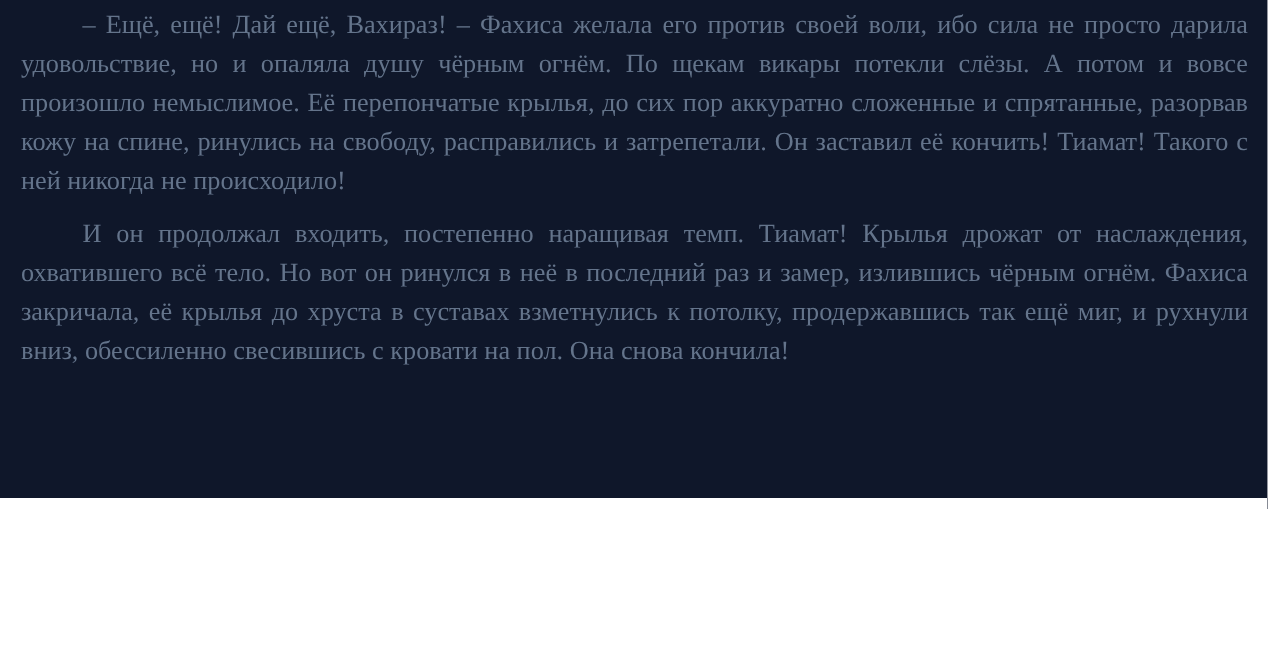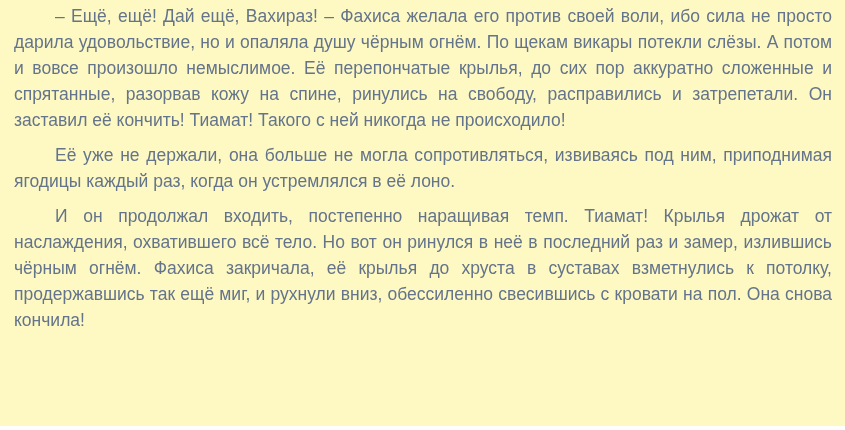--- a/index.html
+++ b/index.html
@@ -3,38 +3,37 @@
 <meta charset="utf-8">
 <style>
   html, body {
     margin: 0;
     padding: 0;
     background: #ffffff;
   }
   .reader-page {
     box-sizing: border-box;
     width: 845px;
-    height: 426px;
+    height: 332px;
     overflow: hidden;
-    background: #fef9c3;
+    background: #0f172a;
     padding: 3px 13px 0 14px;
-    font-family: Liberation Sans, sans-serif;
+    font-family: Liberation Serif, serif;
     font-size: 17.5px;
     line-height: 26px;
     color: #64748b;
     text-align: justify;
     text-rendering: optimizeLegibility;
   }
   .reader-page p {
     margin: 0 0 9px 0;
     text-indent: 41px;
     text-align: justify;
     text-justify: inter-word;
   }
 </style>
 </head>
 <body>
 
 <div class="reader-page">
   <p>– Ещё, ещё! Дай ещё, Вахираз! – Фахиса желала его против своей воли, ибо сила не просто дарила удовольствие, но и опаляла душу чёрным огнём. По щекам викары потекли слёзы. А потом и вовсе произошло немыслимое. Её перепончатые крылья, до сих пор аккуратно сложенные и спрятанные, разорвав кожу на спине, ринулись на свободу, расправились и затрепетали. Он заставил её кончить! Тиамат! Такого с ней никогда не происходило!</p>
-  <p>Её уже не держали, она больше не могла сопротивляться, извиваясь под ним, приподнимая ягодицы каждый раз, когда он устремлялся в её лоно.</p>
   <p>И он продолжал входить, постепенно наращивая темп. Тиамат! Крылья дрожат от наслаждения, охватившего всё тело. Но вот он ринулся в неё в последний раз и замер, излившись чёрным огнём. Фахиса закричала, её крылья до хруста в суставах взметнулись к потолку, продержавшись так ещё миг, и рухнули вниз, обессиленно свесившись с кровати на пол. Она снова кончила!</p>
 </div>
 
 </body></html>

